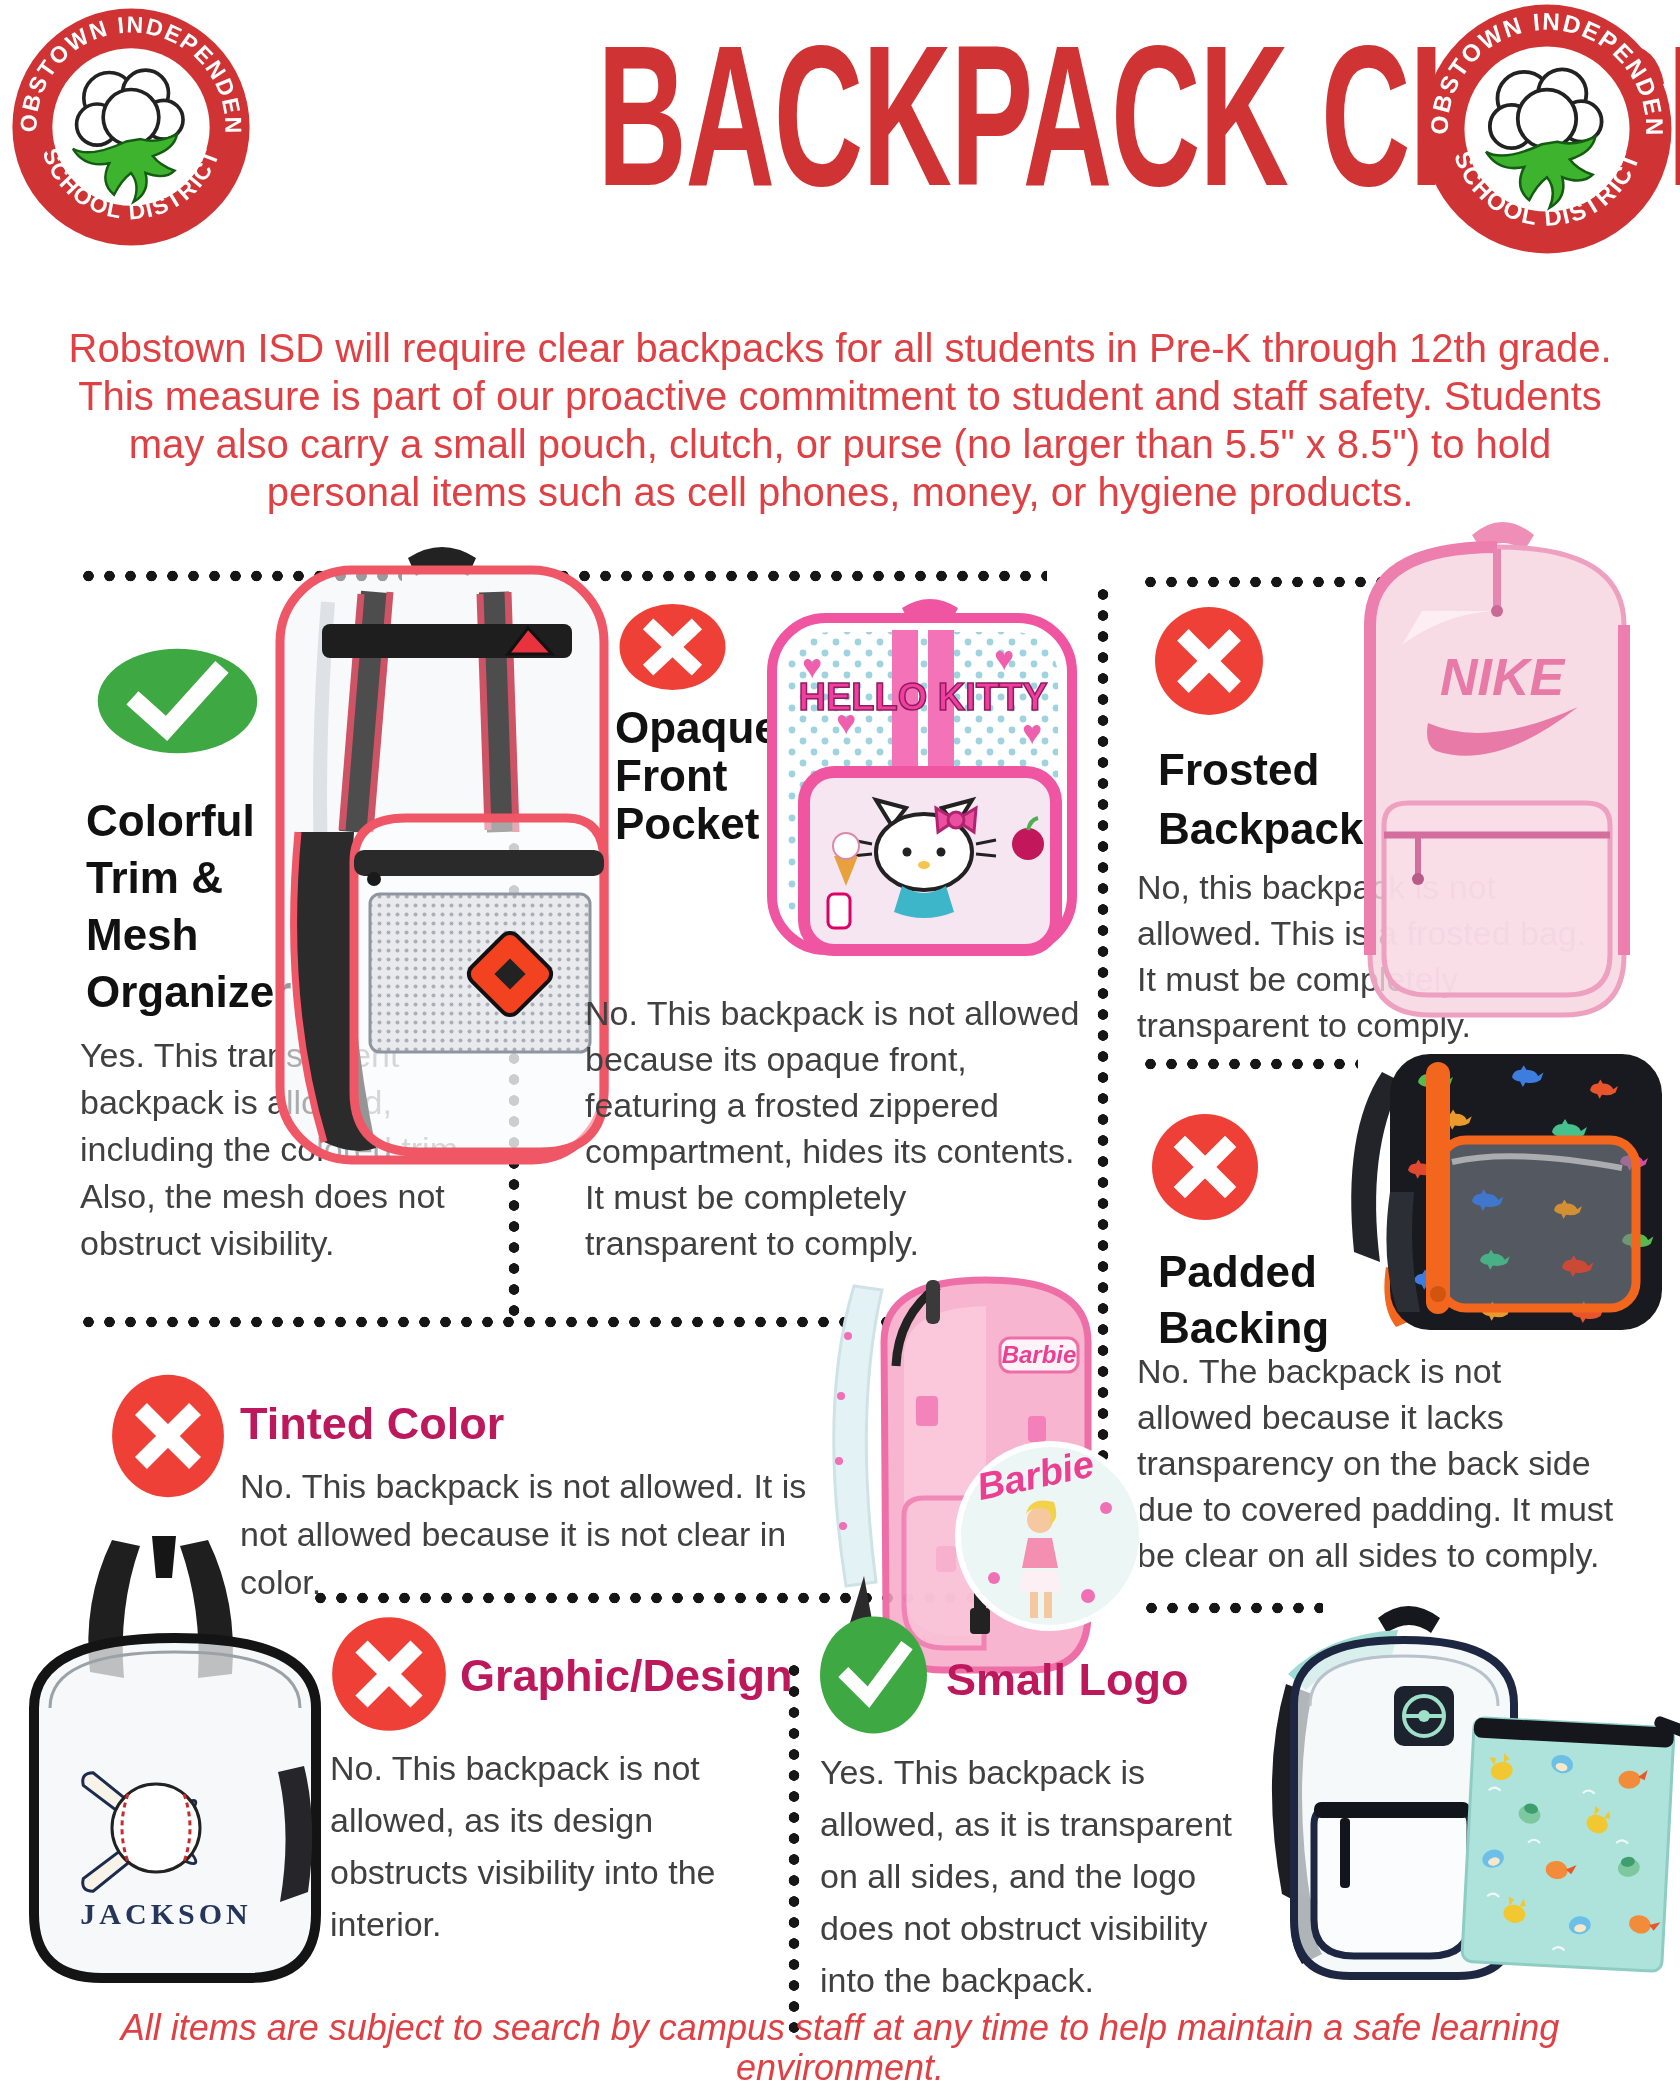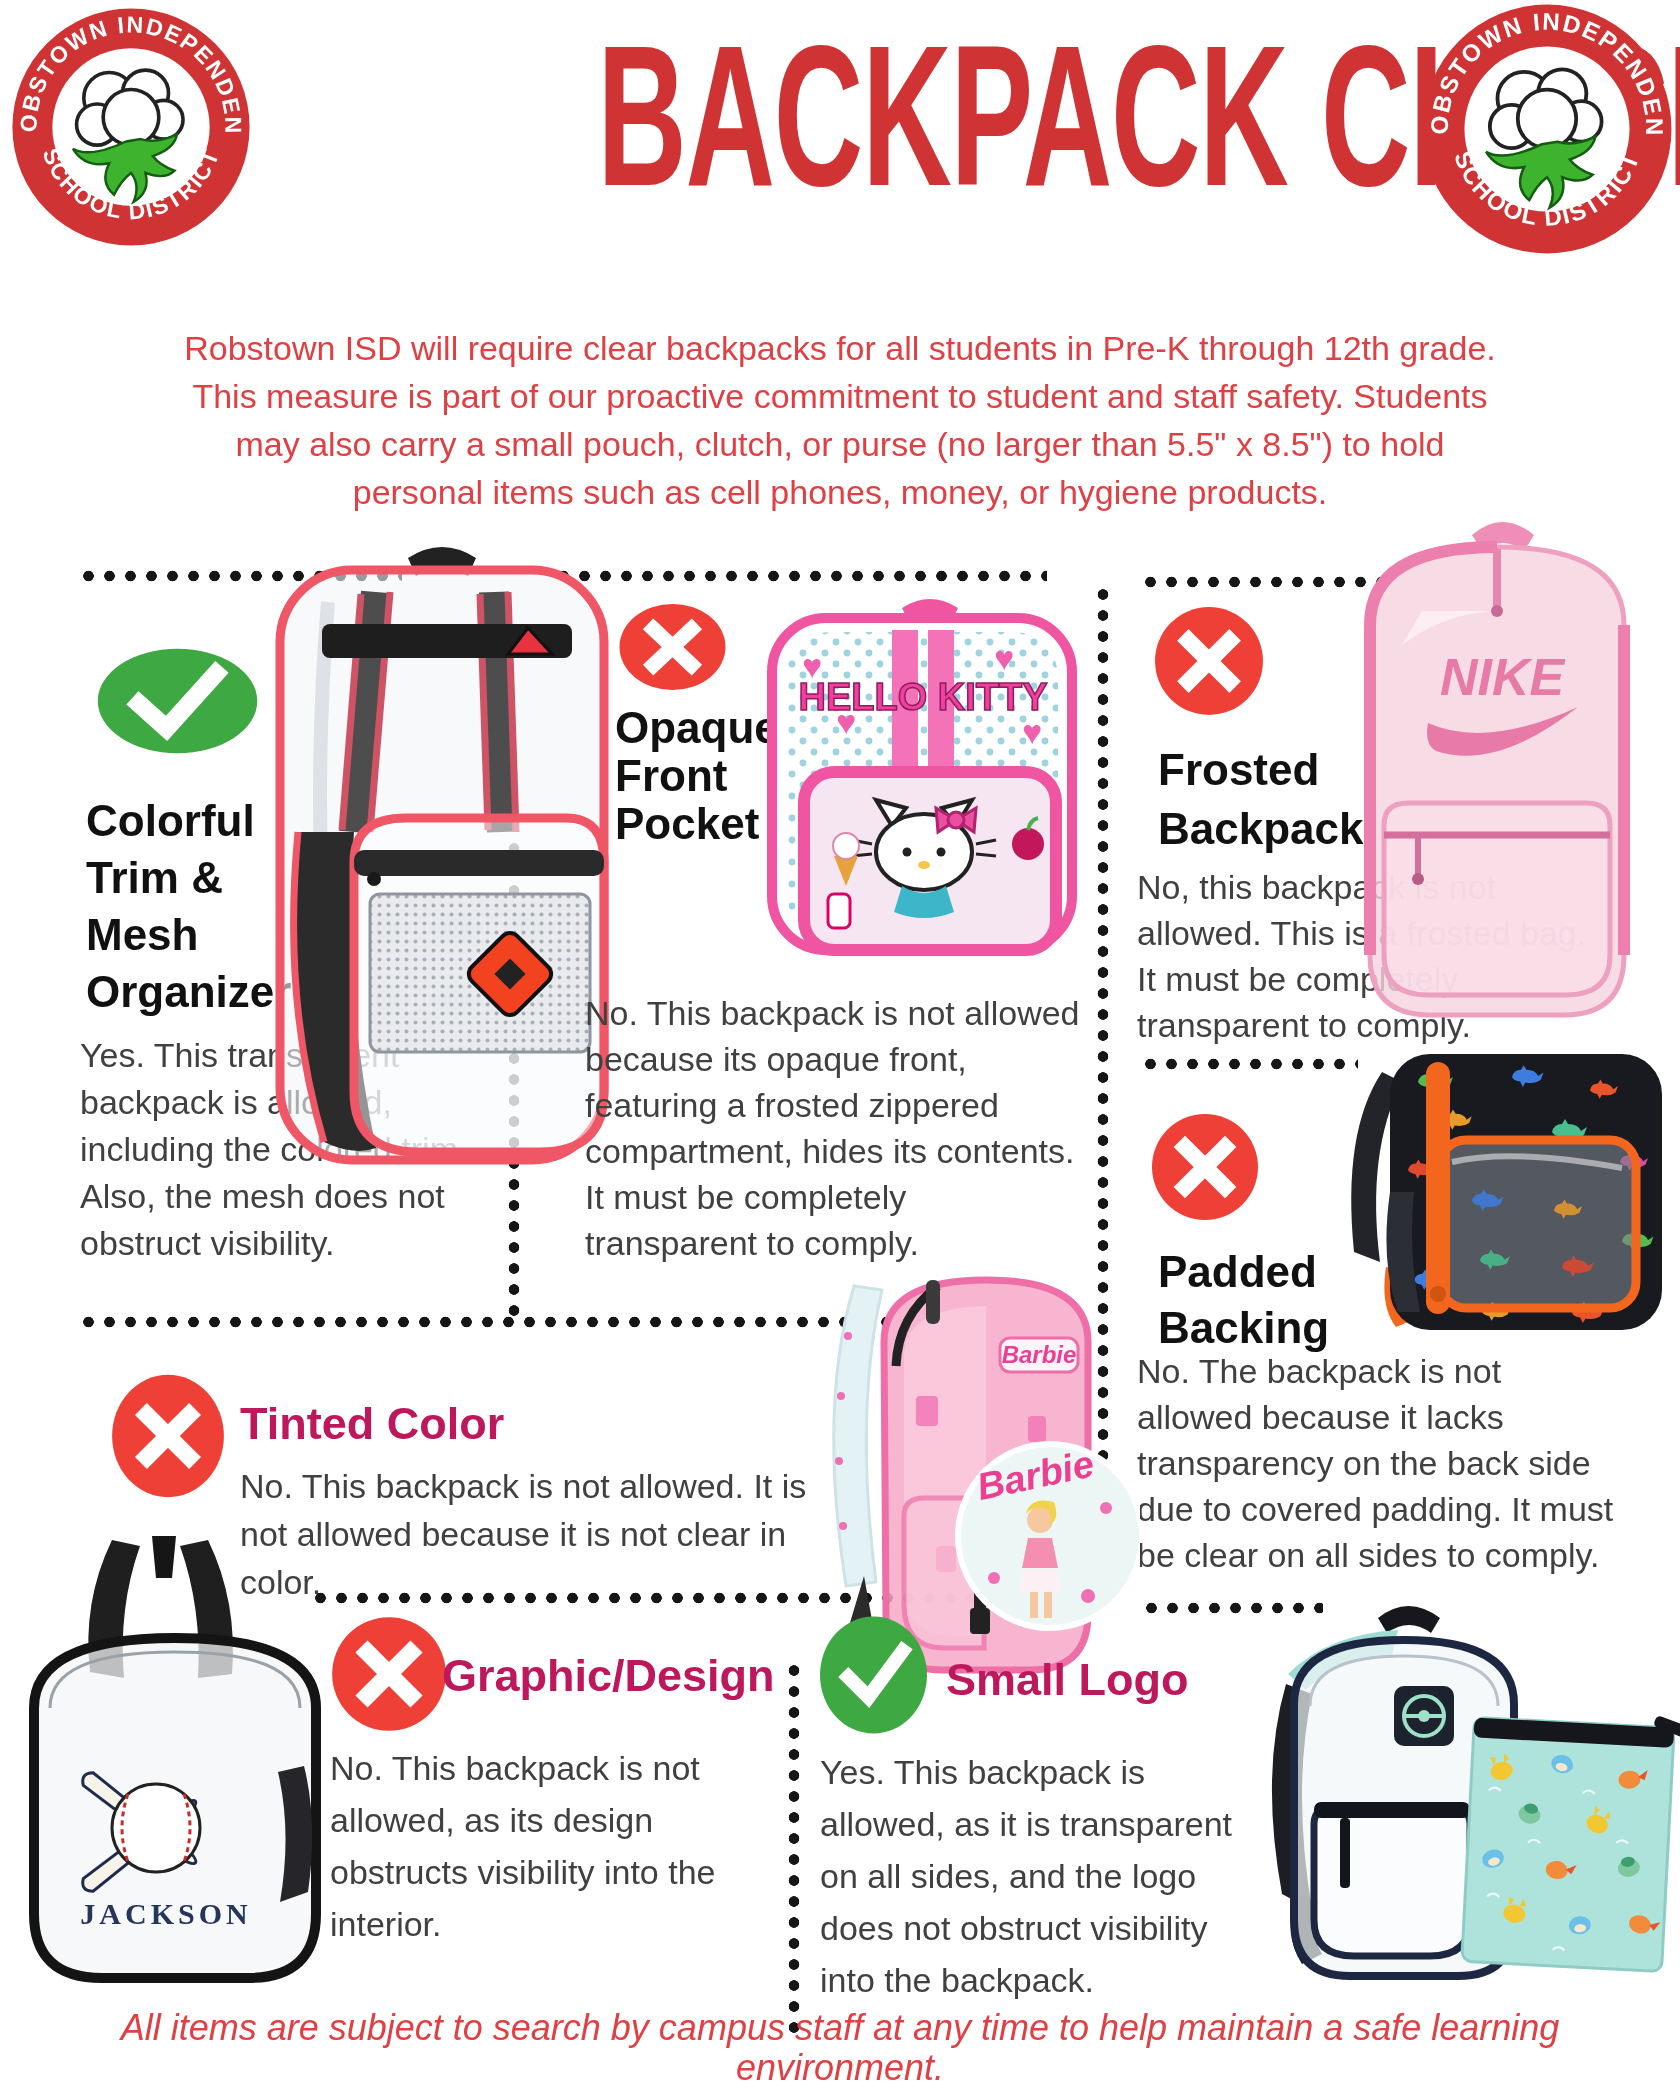--- a/index.html
+++ b/index.html
@@ -17,21 +17,21 @@
   }
   .abs{position:absolute;}
   
   .logo{position:absolute;}
   .title{position:absolute;left:230px;top:16px;width:1200px;text-align:center;
     font-size:200px;font-weight:800;color:var(--title-red);line-height:1;letter-spacing:-2px;white-space:nowrap;}
   .title-inner{display:inline-block;transform:scaleX(.62);transform-origin:50% 0;}
   .subtitle{position:absolute;left:0;top:212px;width:1680px;text-align:center;
     font-size:62px;font-weight:600;color:#141414;}
   .intro{position:absolute;left:60px;top:324px;width:1560px;text-align:center;
-    font-size:34px;font-weight:500;line-height:48px;color:var(--accent-red);white-space:pre-line;}
+    font-size:40px;font-weight:500;line-height:48px;color:var(--accent-red);white-space:pre-line;}
   
   .dots-h{position:absolute;height:12px;
     background-image:radial-gradient(circle,#161616 5px,rgba(0,0,0,0) 5.6px);
     background-size:21px 12px;background-repeat:repeat-x;}
   .dots-v{position:absolute;width:12px;
     background-image:radial-gradient(circle,#161616 5px,rgba(0,0,0,0) 5.6px);
     background-size:12px 21px;background-repeat:repeat-y;}
   
   .h-col{position:absolute;font-weight:800;font-size:44px;line-height:57px;color:#111;white-space:pre-line;}
   .h-row{position:absolute;font-weight:800;font-size:45px;color:#be185d;white-space:nowrap;}
@@ -337,21 +337,21 @@
         <circle cx="206" cy="332" r="6"></circle>
         <circle cx="318" cy="262" r="6"></circle>
         <circle cx="300" cy="350" r="7"></circle>
       </g>
   </svg>
 
   <svg class="badge" style="left:330px;top:1614px;width:118px;height:120px;" viewBox="0 0 110 110">
     <circle cx="55" cy="55" r="53" fill="#ee4036"></circle>
     <path d="M35 35 L75 75 M75 35 L35 75" stroke="#fff" stroke-width="16" stroke-linecap="square"></path>
   </svg>
-  <div class="h-row" style="left:442px;top:1650px;">Graphic/Design</div>
+  <div class="h-row" style="left:460px;top:1650px;">Graphic/Design</div>
   <div class="body" style="left:330px;top:1742px;width:470px;line-height:52px;">No. This backpack is not
 allowed, as its design
 obstructs visibility into the
 interior.</div>
 
   <svg class="abs" style="left:16px;top:1532px;width:318px;height:456px;" viewBox="0 0 318 456">
     <path d="M96 8 q-30 62 -22 132 l34 6 q-6 -70 16 -132 z" fill="#1f1f1f"></path>
     <path d="M192 8 q30 62 24 134 l-34 4 q4 -70 -18 -132 z" fill="#1f1f1f"></path>
     <path d="M136 4 l24 0 l-4 42 l-16 0 z" fill="#161616"></path>
     <path d="M18 176 q0 -70 141 -70 q141 0 141 70 l0 206 q0 64 -68 64 l-146 0 q-68 0 -68 -64 z" fill="#f3f6f8" fill-opacity="0.75" stroke="#141414" stroke-width="10"></path>

